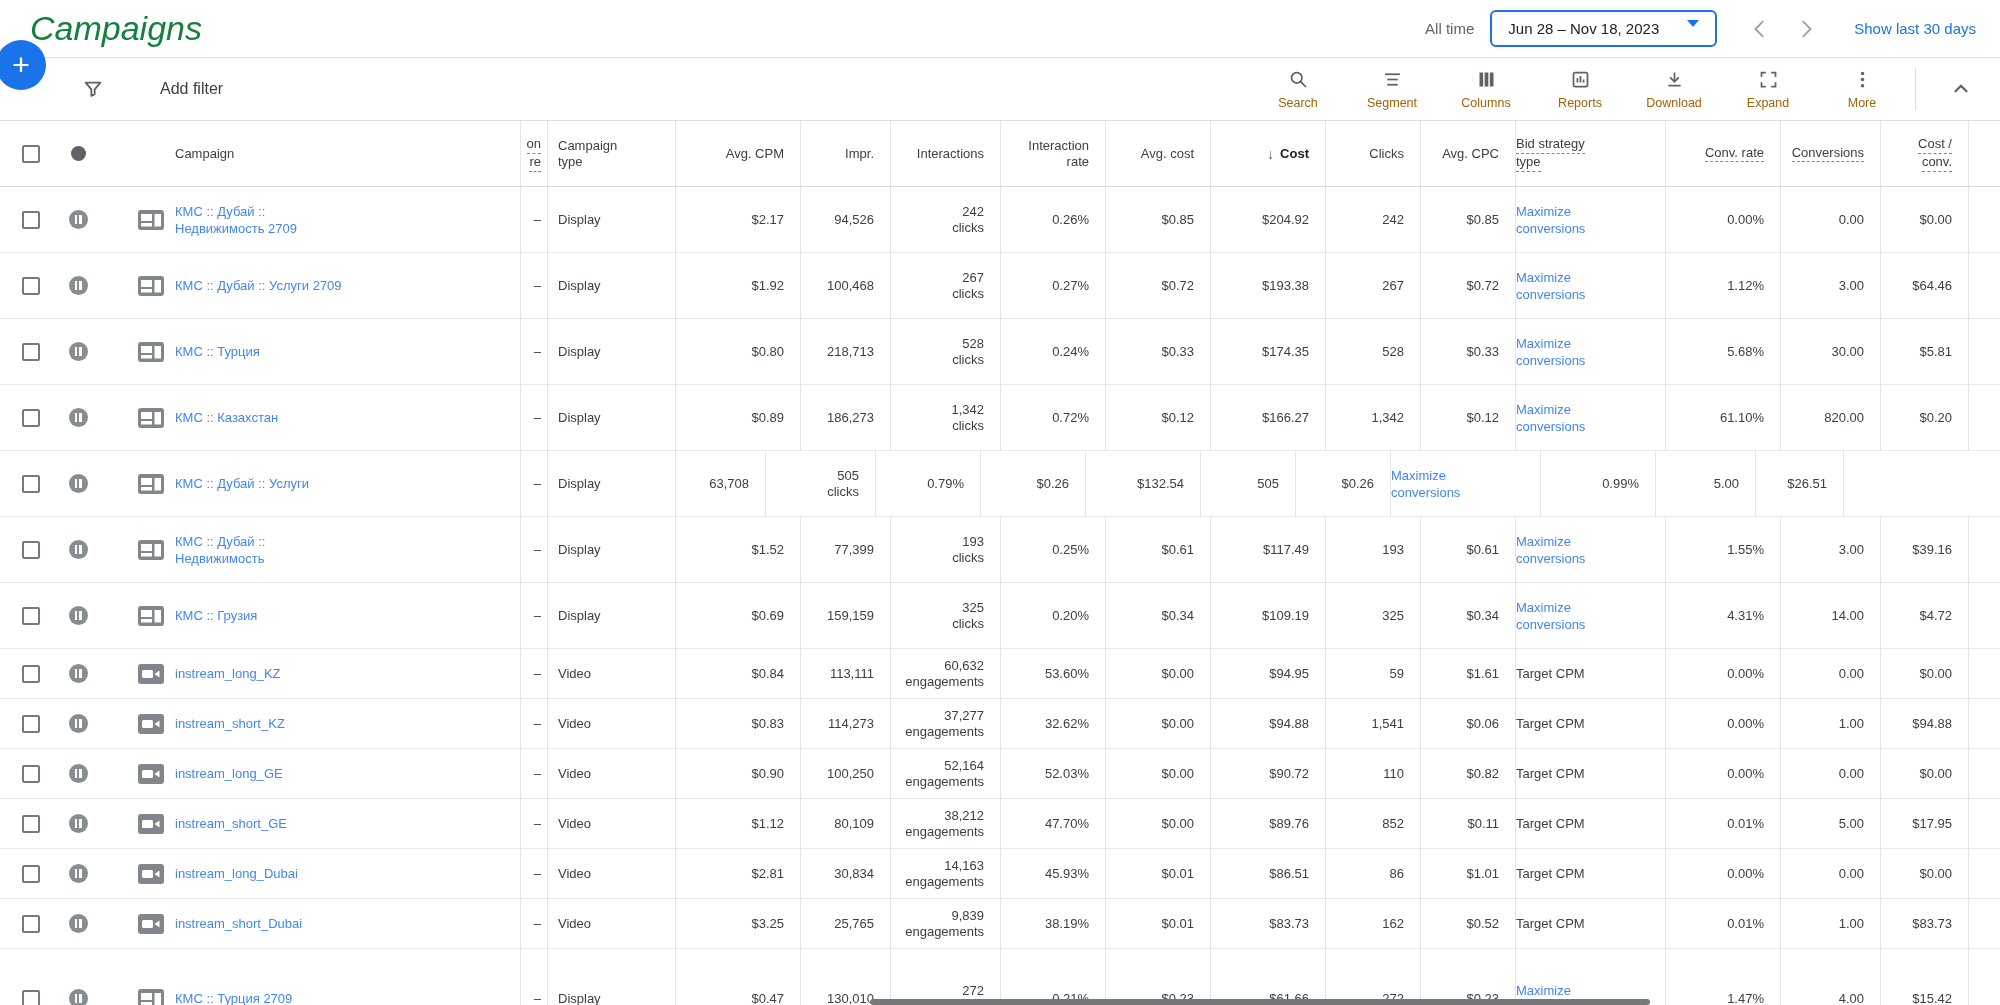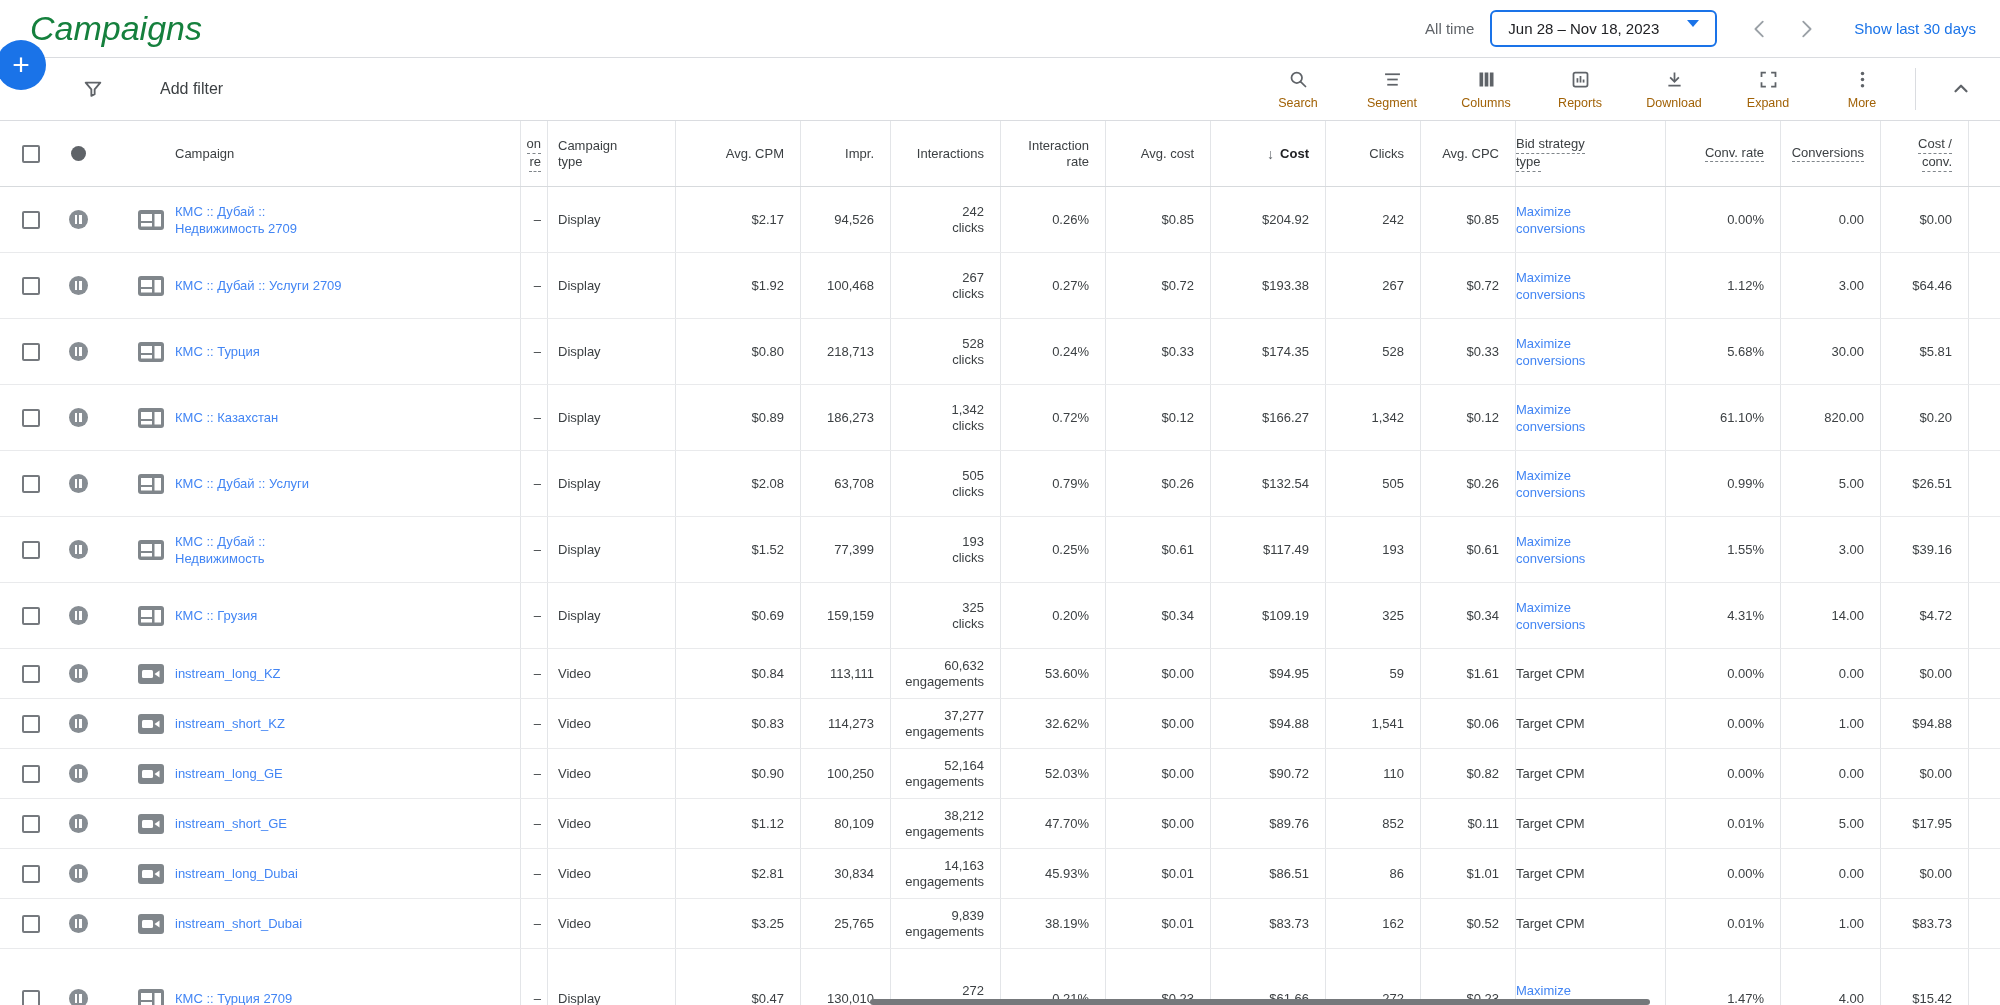--- a/index.html
+++ b/index.html
@@ -426,21 +426,20 @@
             <rect x="16.5" y="4" width="6.5" height="12.5" fill="#fff"></rect>
           </svg>
         </div>
         <div class="cell c-name">
           <a class="camp-link">
             <div>КМС :: Дубай :: Услуги</div>
           </a>
         </div>
         <div class="cell c-opt num bl">–</div>
         <div class="cell c-type bl">Display</div>
-        <div class="cell c-cpm num bl">$2.08</div>
         <div class="cell c-impr num bl">63,708</div>
         <div class="cell c-inter num bl two">
           <div>505</div>
           <div class="l2">clicks</div>
         </div>
         <div class="cell c-rate num bl">0.79%</div>
         <div class="cell c-acost num bl">$0.26</div>
         <div class="cell c-cost num bl">$132.54</div>
         <div class="cell c-clicks num bl">505</div>
         <div class="cell c-cpc num bl">$0.26</div>

